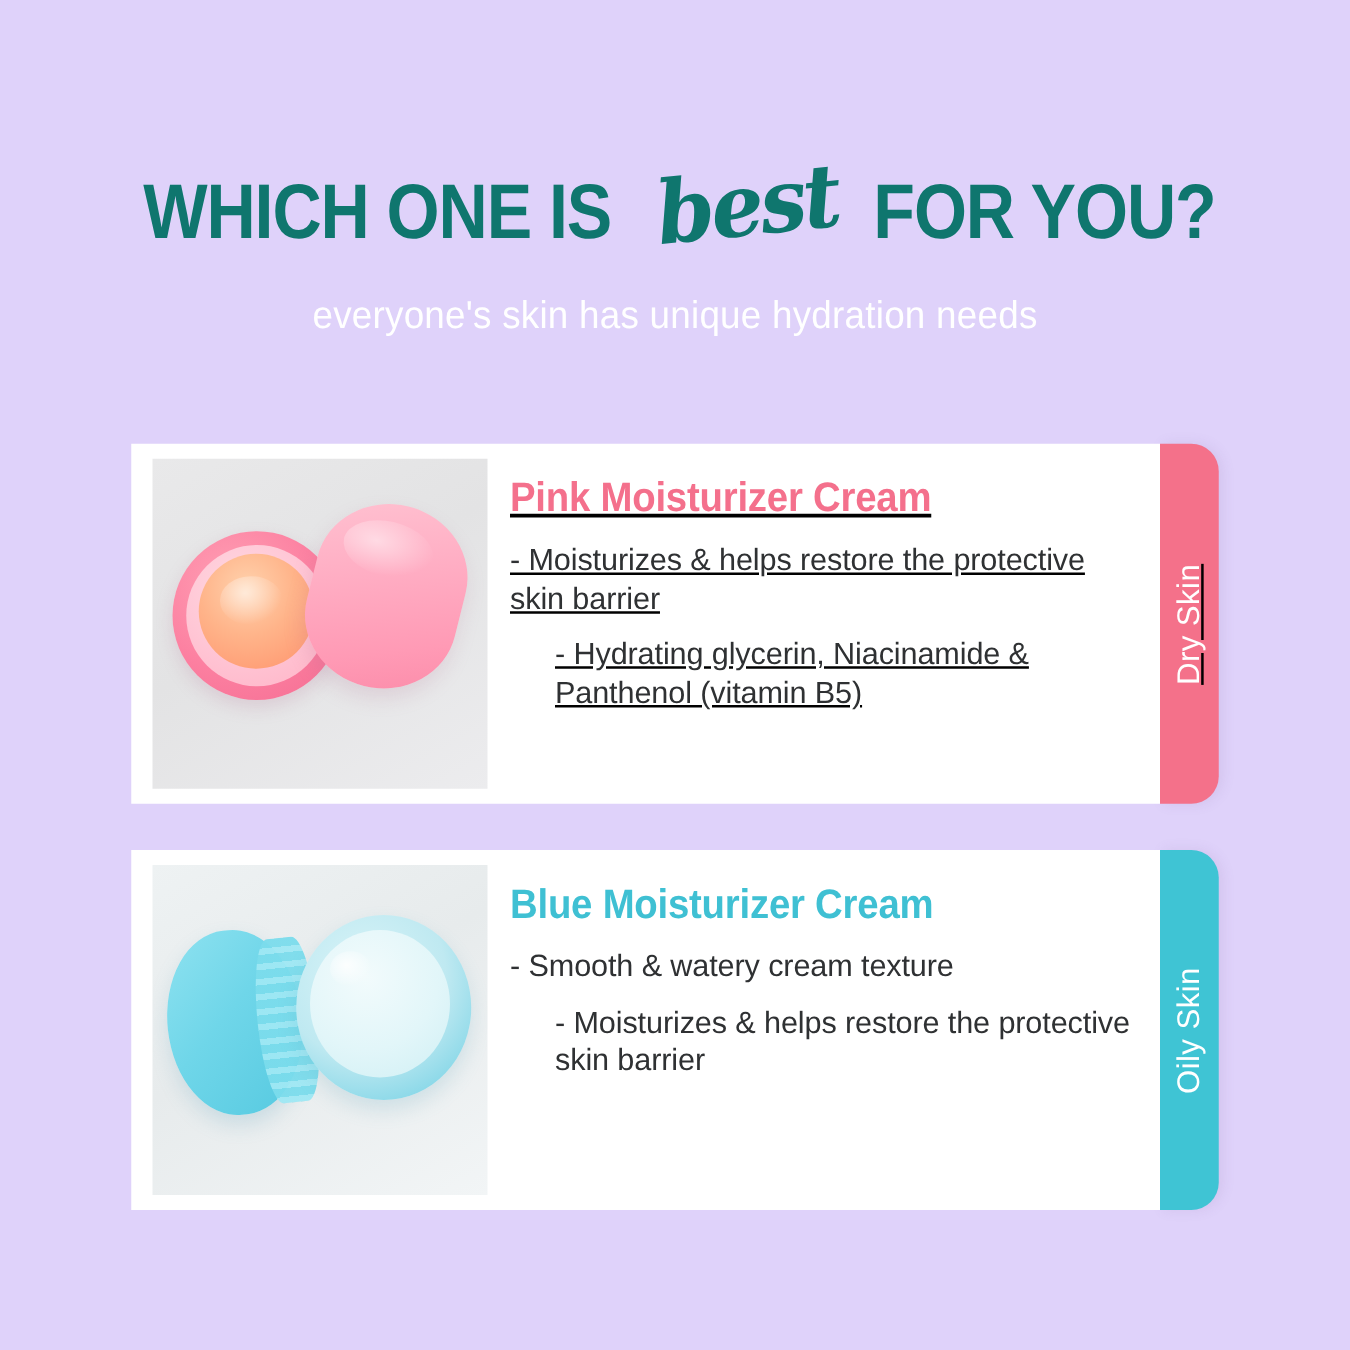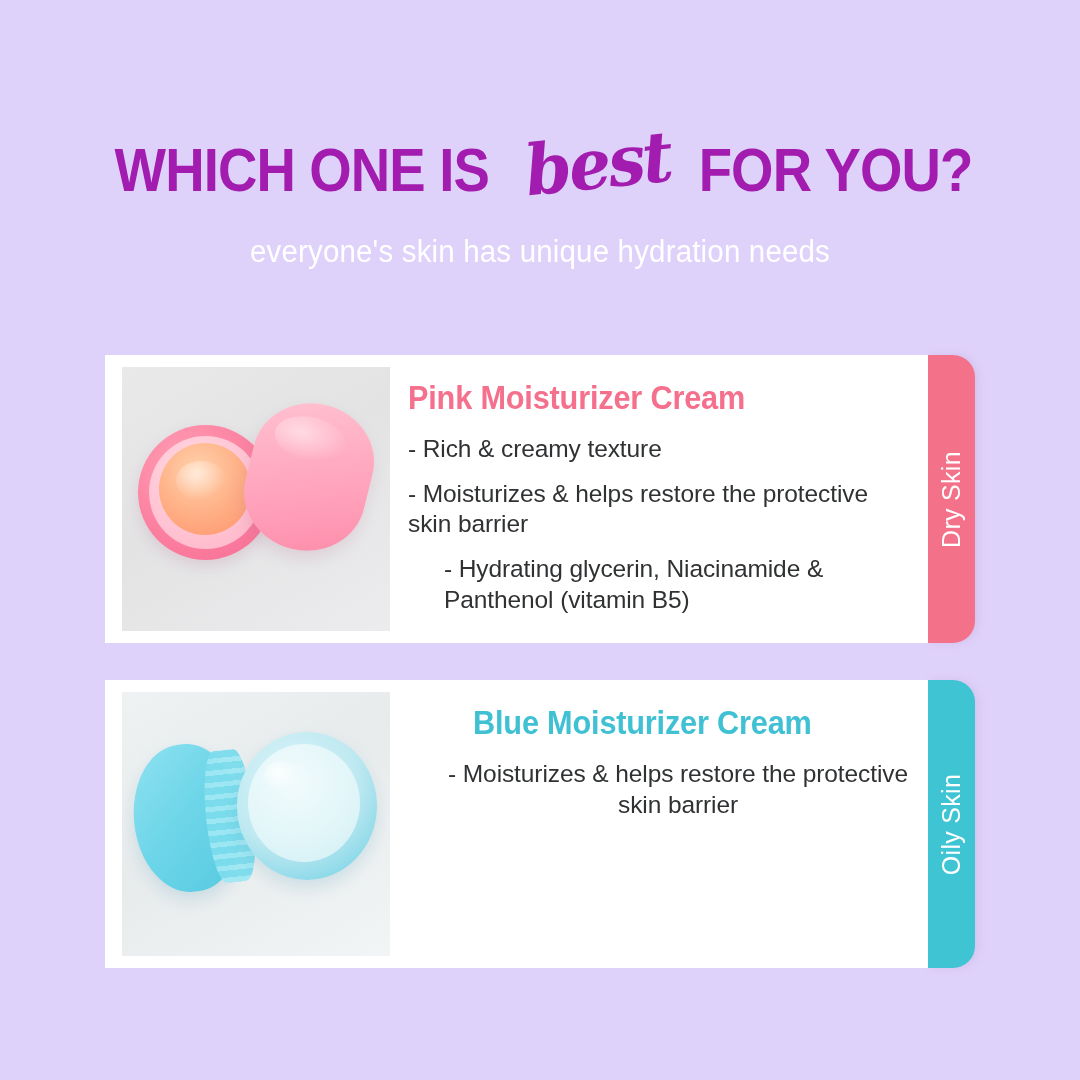--- a/index.html
+++ b/index.html
@@ -23,21 +23,21 @@
     width: 1080px;
     padding-top: 130px;
     text-align: center;
   }
   .headline {
     display: flex;
     align-items: center;
     justify-content: center;
     gap: 0px;
     white-space: nowrap;
-    color: #a21caf;
+    color: #0f766e;
     line-height: 1;
     height: 80px;
   }
   .headline-part {
     font-family: "Liberation Sans", sans-serif;
     font-weight: bold;
     font-size: 62px;
     letter-spacing: -1px;
     transform: scaleX(0.88);
     transform-origin: center;
@@ -66,22 +66,22 @@
 
   
   .card {
     position: absolute;
     left: 105px;
     width: 870px;
     height: 288px;
     display: flex;
     align-items: stretch;
   }
-  .card-pink { top: 355px; }
-  .card-blue { top: 680px; text-align: center; }
+  .card-pink { top: 355px; text-decoration: underline; }
+  .card-blue { top: 680px; }
 
   .card-body {
     width: 823px;
     background: #ffffff;
     display: flex;
     align-items: flex-start;
     box-sizing: border-box;
     padding: 12px 0 12px 17px;
     position: relative;
     z-index: 2;
@@ -285,21 +285,20 @@
 
     <div class="photo">
       <div class="jar-pink-base"></div>
       <div class="jar-pink-inner"></div>
       <div class="jar-pink-cream"></div>
       <div class="jar-pink-lid"></div>
     </div>
 
     <div class="content">
       <div class="product-title title-pink">Pink Moisturizer Cream</div>
-      <div class="bullet">- Rich &amp; creamy texture</div>
       <div class="bullet">- Moisturizes &amp; helps restore the protective skin barrier</div>
       <div class="bullet">- Hydrating glycerin, Niacinamide &amp; Panthenol (vitamin B5)</div>
     </div>
 
   </div>
   <div class="side-tab tab-pink">
     <span class="side-tab-label">Dry Skin</span>
   </div>
 </div>
 
@@ -308,20 +307,21 @@
 
     <div class="photo photo-blue">
       <div class="jar-blue-lid"></div>
       <div class="jar-blue-ribs"></div>
       <div class="jar-blue-body"></div>
       <div class="jar-blue-gel"></div>
     </div>
 
     <div class="content">
       <div class="product-title title-blue">Blue Moisturizer Cream</div>
+      <div class="bullet">- Smooth &amp; watery cream texture</div>
       <div class="bullet">- Moisturizes &amp; helps restore the protective skin barrier</div>
     </div>
 
   </div>
   <div class="side-tab tab-blue">
     <span class="side-tab-label">Oily Skin</span>
   </div>
 </div>
 
 </body></html>

